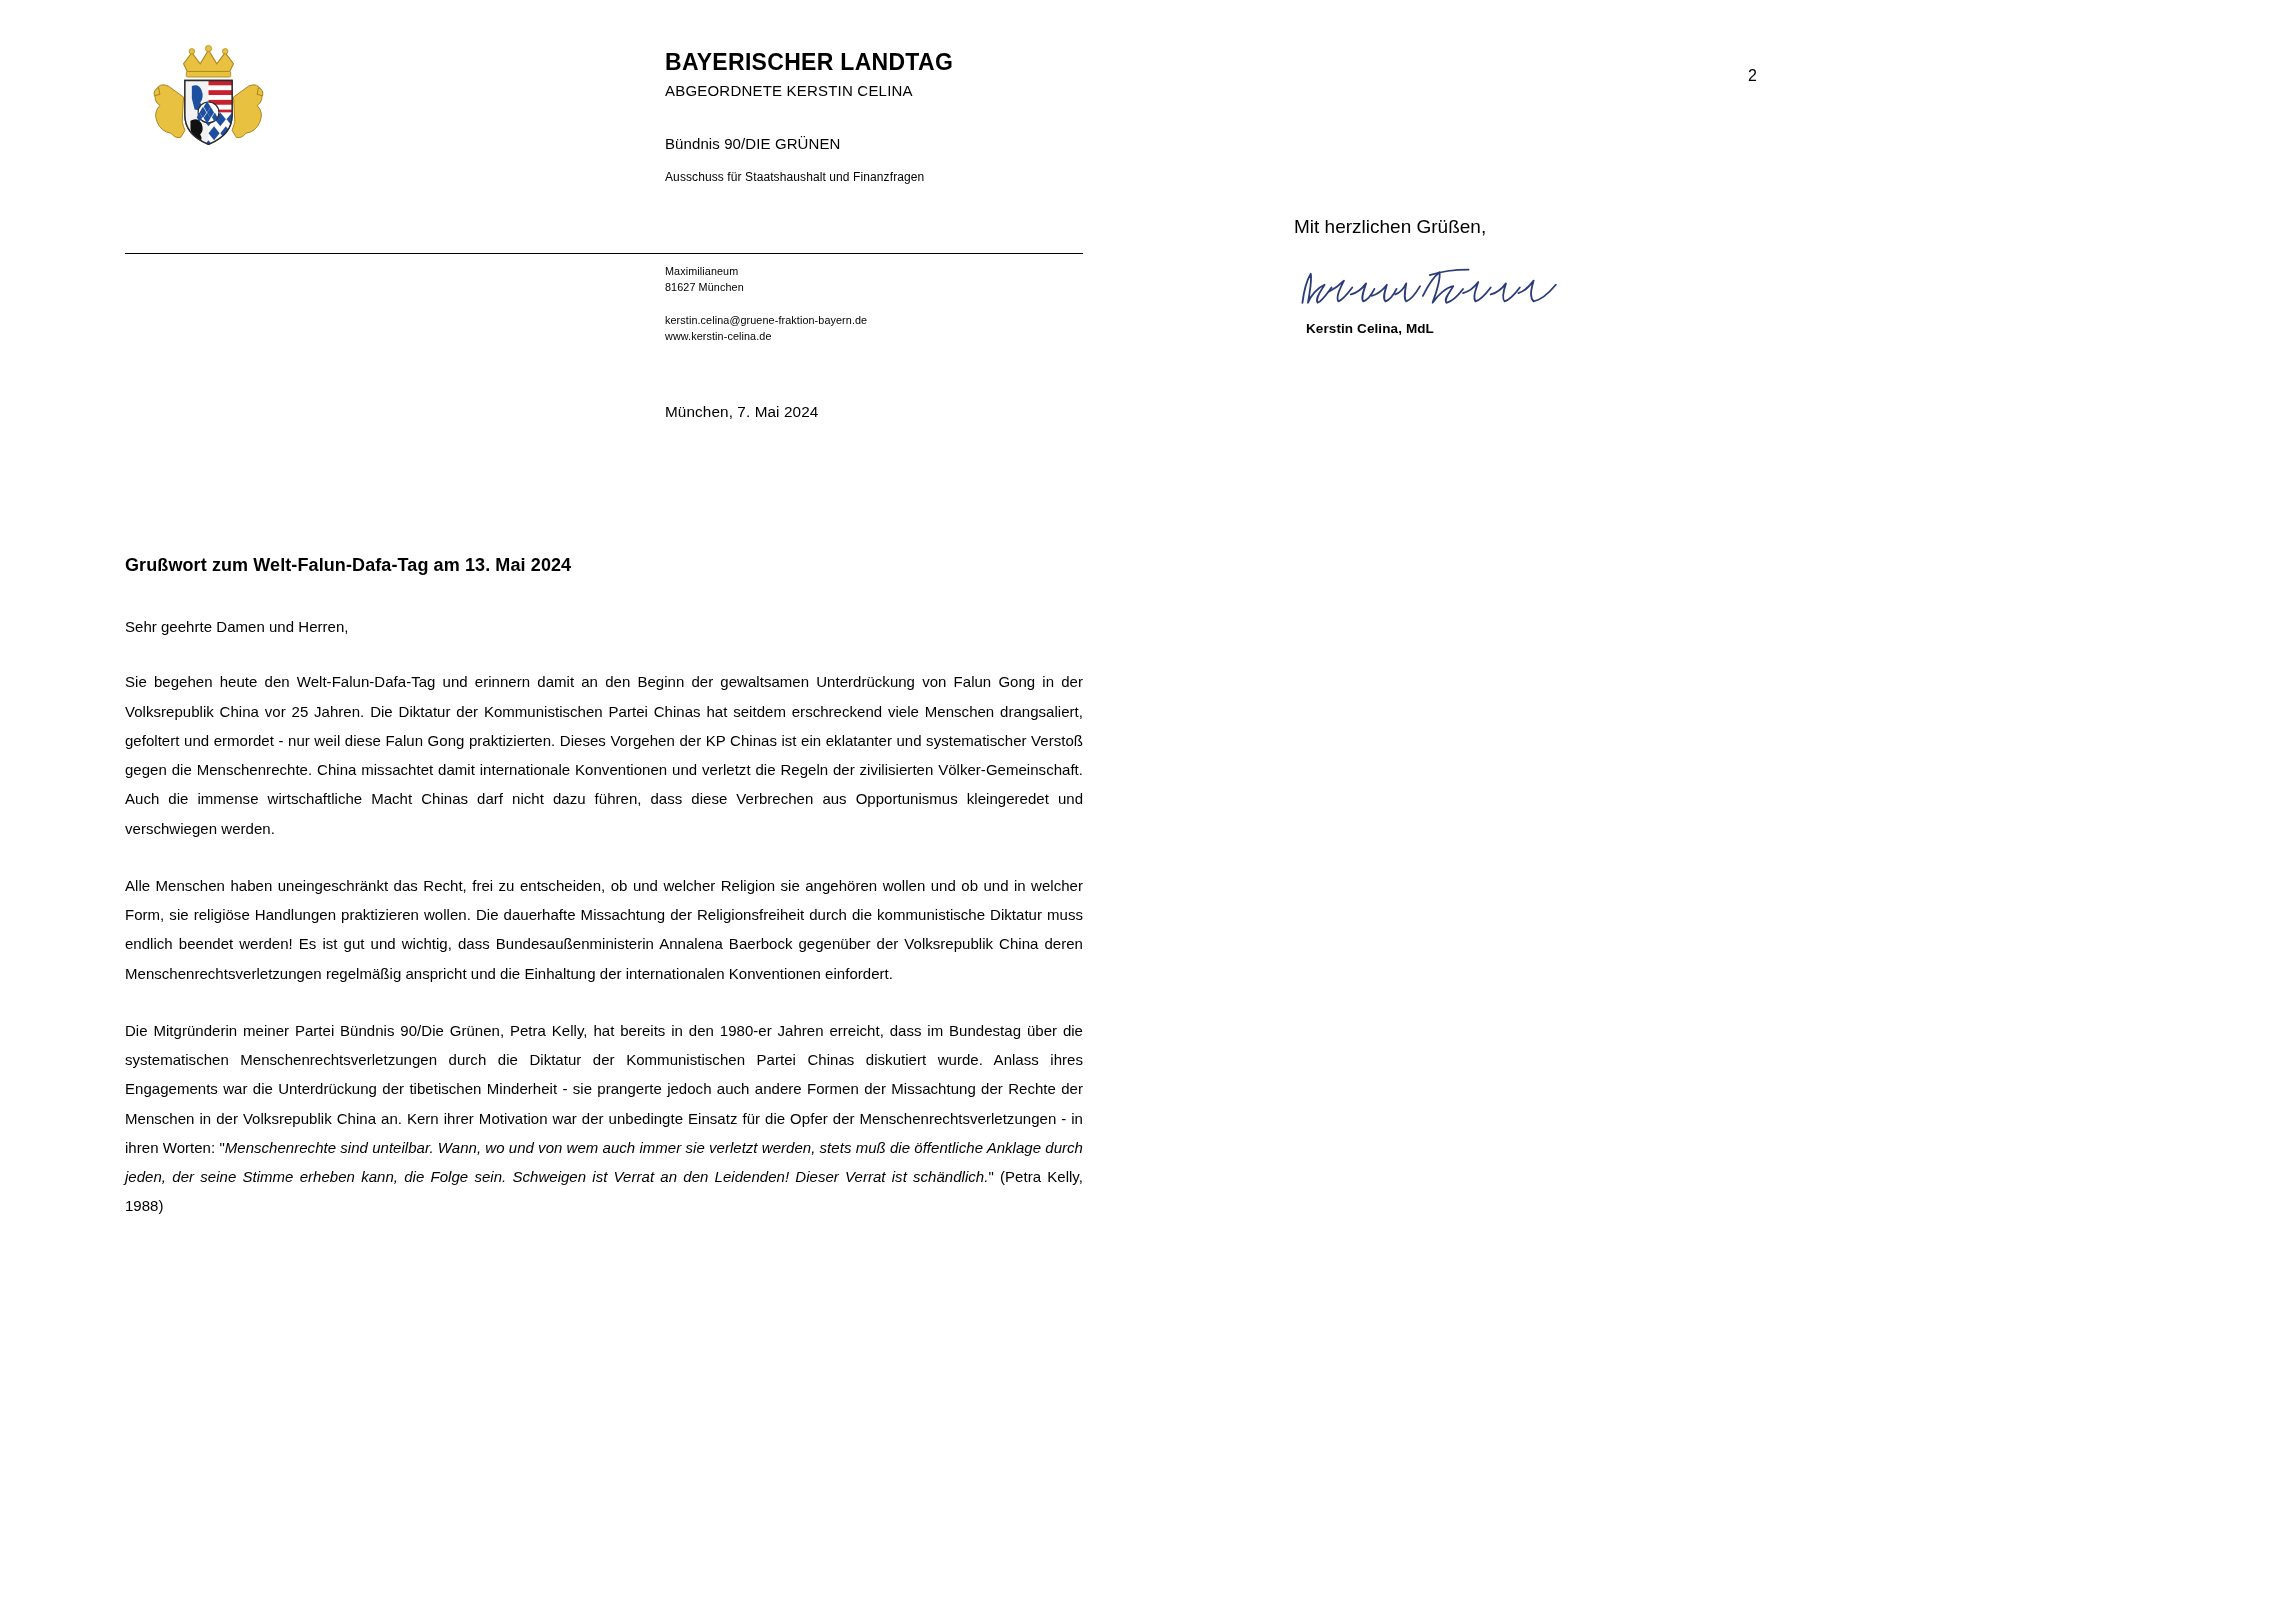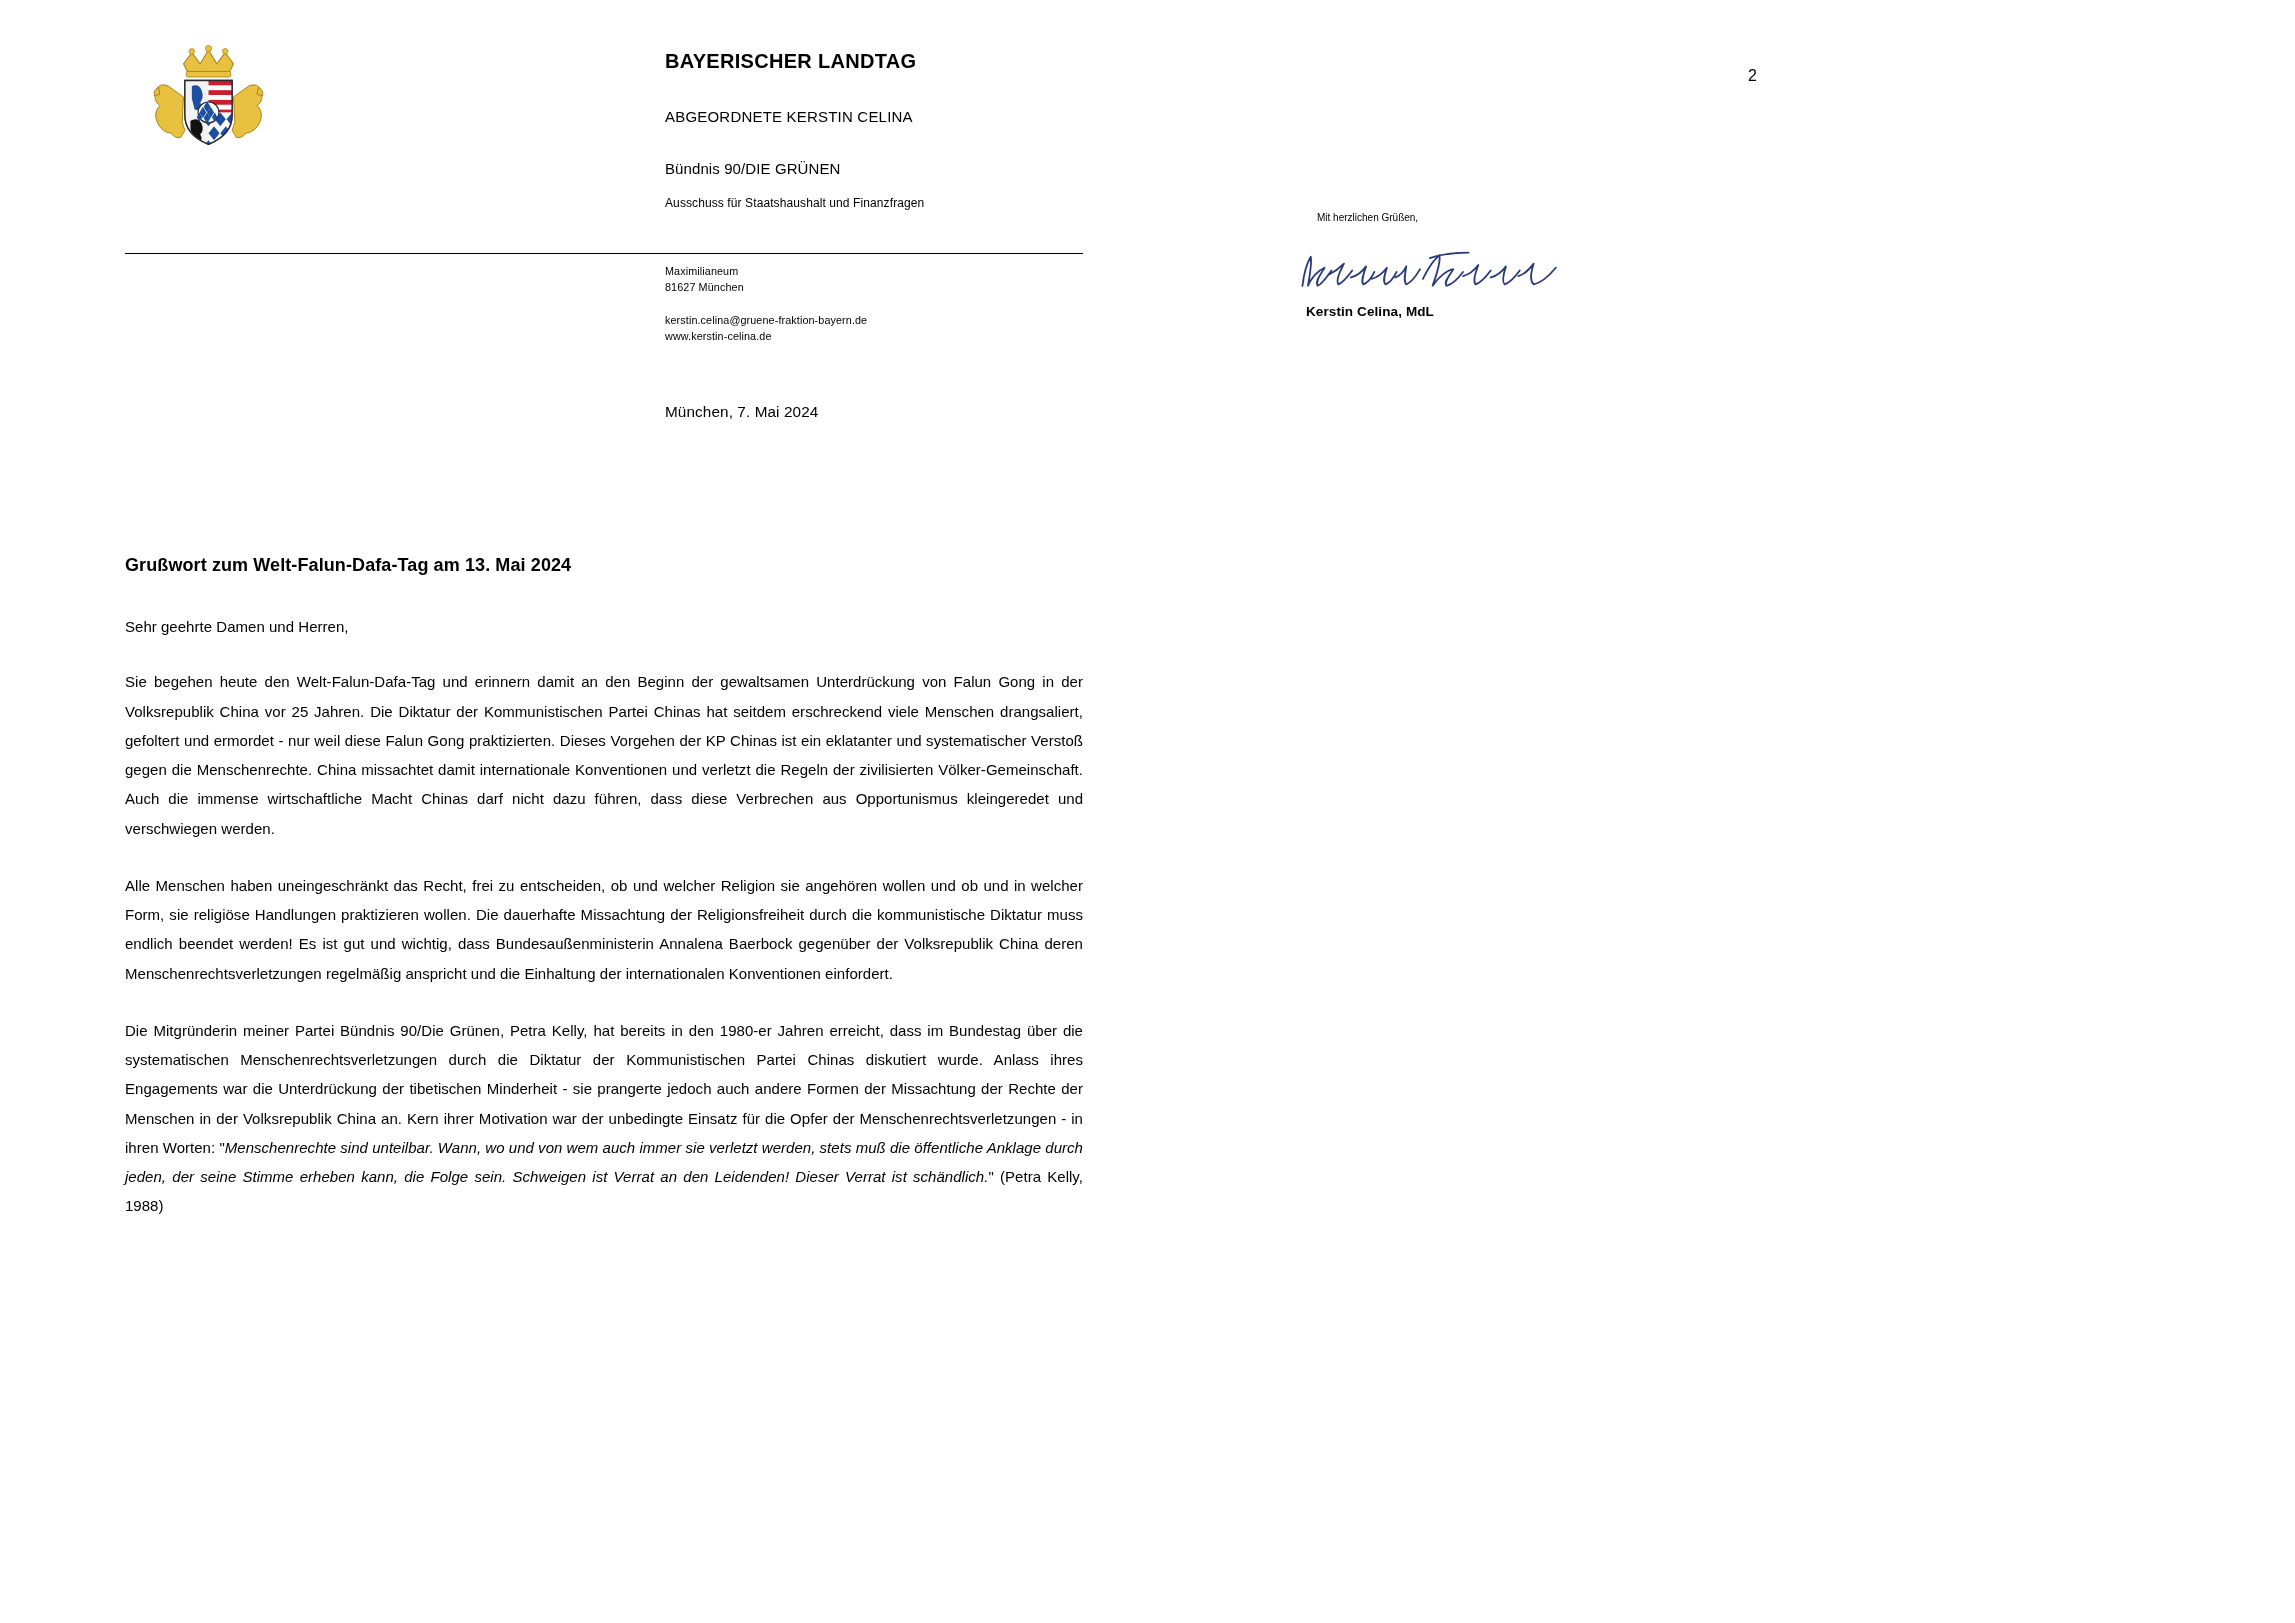--- a/index.html
+++ b/index.html
@@ -42,25 +42,25 @@
   }
 
   .letterhead {
     position: absolute;
     left: 665px;
     top: 50px;
     width: 430px;
   }
 
   .lh-title {
-    font-size: 20px;
+    font-size: 23px;
     font-weight: bold;
     letter-spacing: 0.3px;
     line-height: 1.1;
-    margin-bottom: 35px;
+    margin-bottom: 6px;
   }
   .lh-sub1 {
     font-size: 15px;
     letter-spacing: 0.2px;
     line-height: 1.35;
   }
   .lh-sub2 {
     font-size: 15px;
     letter-spacing: 0.1px;
     line-height: 1.35;
@@ -152,24 +152,23 @@
     position: absolute;
     left: 146px;
     top: 208px;
     width: 930px;
   }
   .right-body .para {
     margin-bottom: 30.5px;
   }
 
   .closing {
-    font-size: 10px;
+    font-size: 19px;
     line-height: 1.95;
     margin-bottom: 19.4px;
-    margin-left: 23px;
   }
 
   .signature {
     width: 291px;
     height: 54px;
     margin: 7px 0 2.8px 0;
     display: block;
   }
 
   .sig-name {

